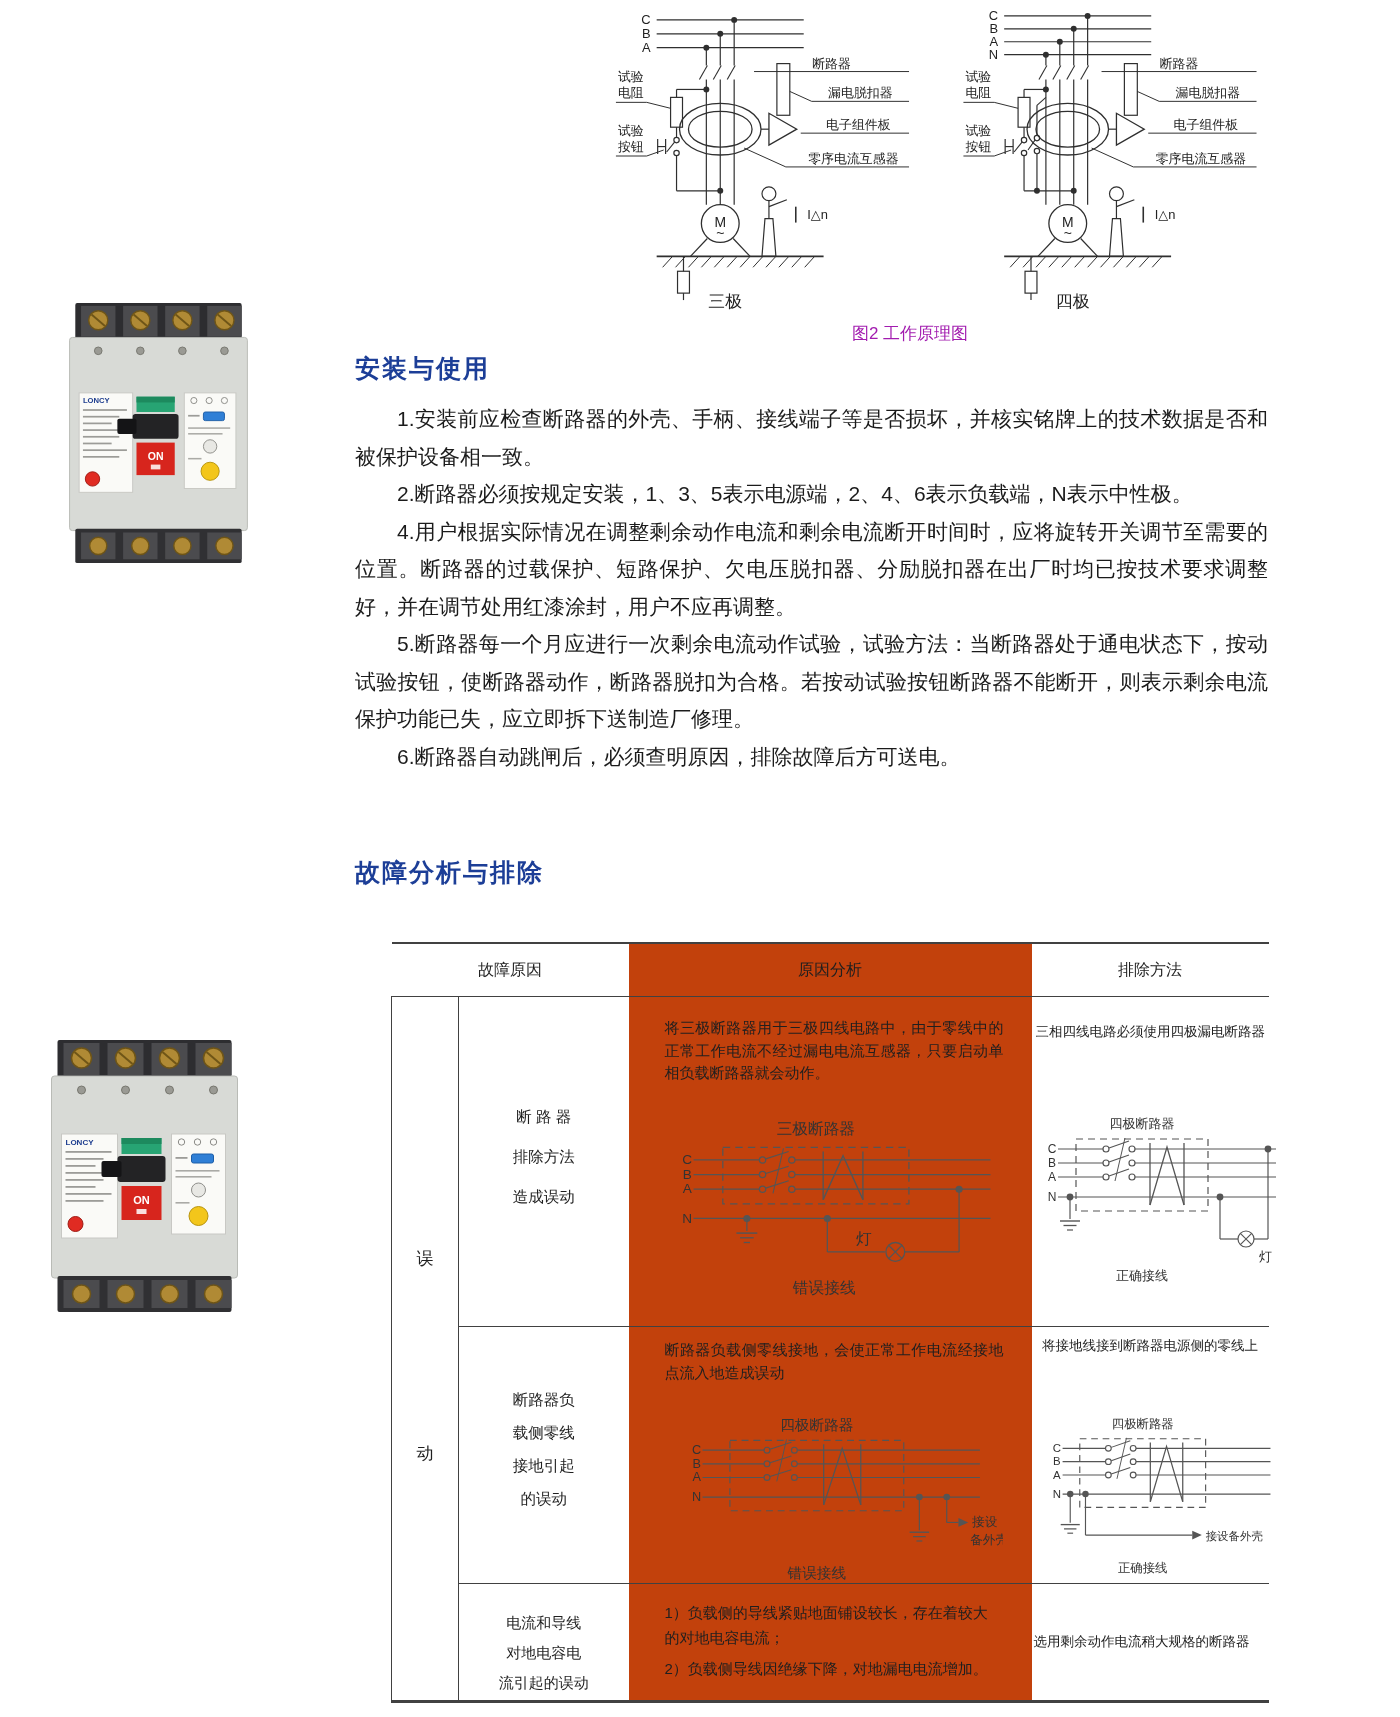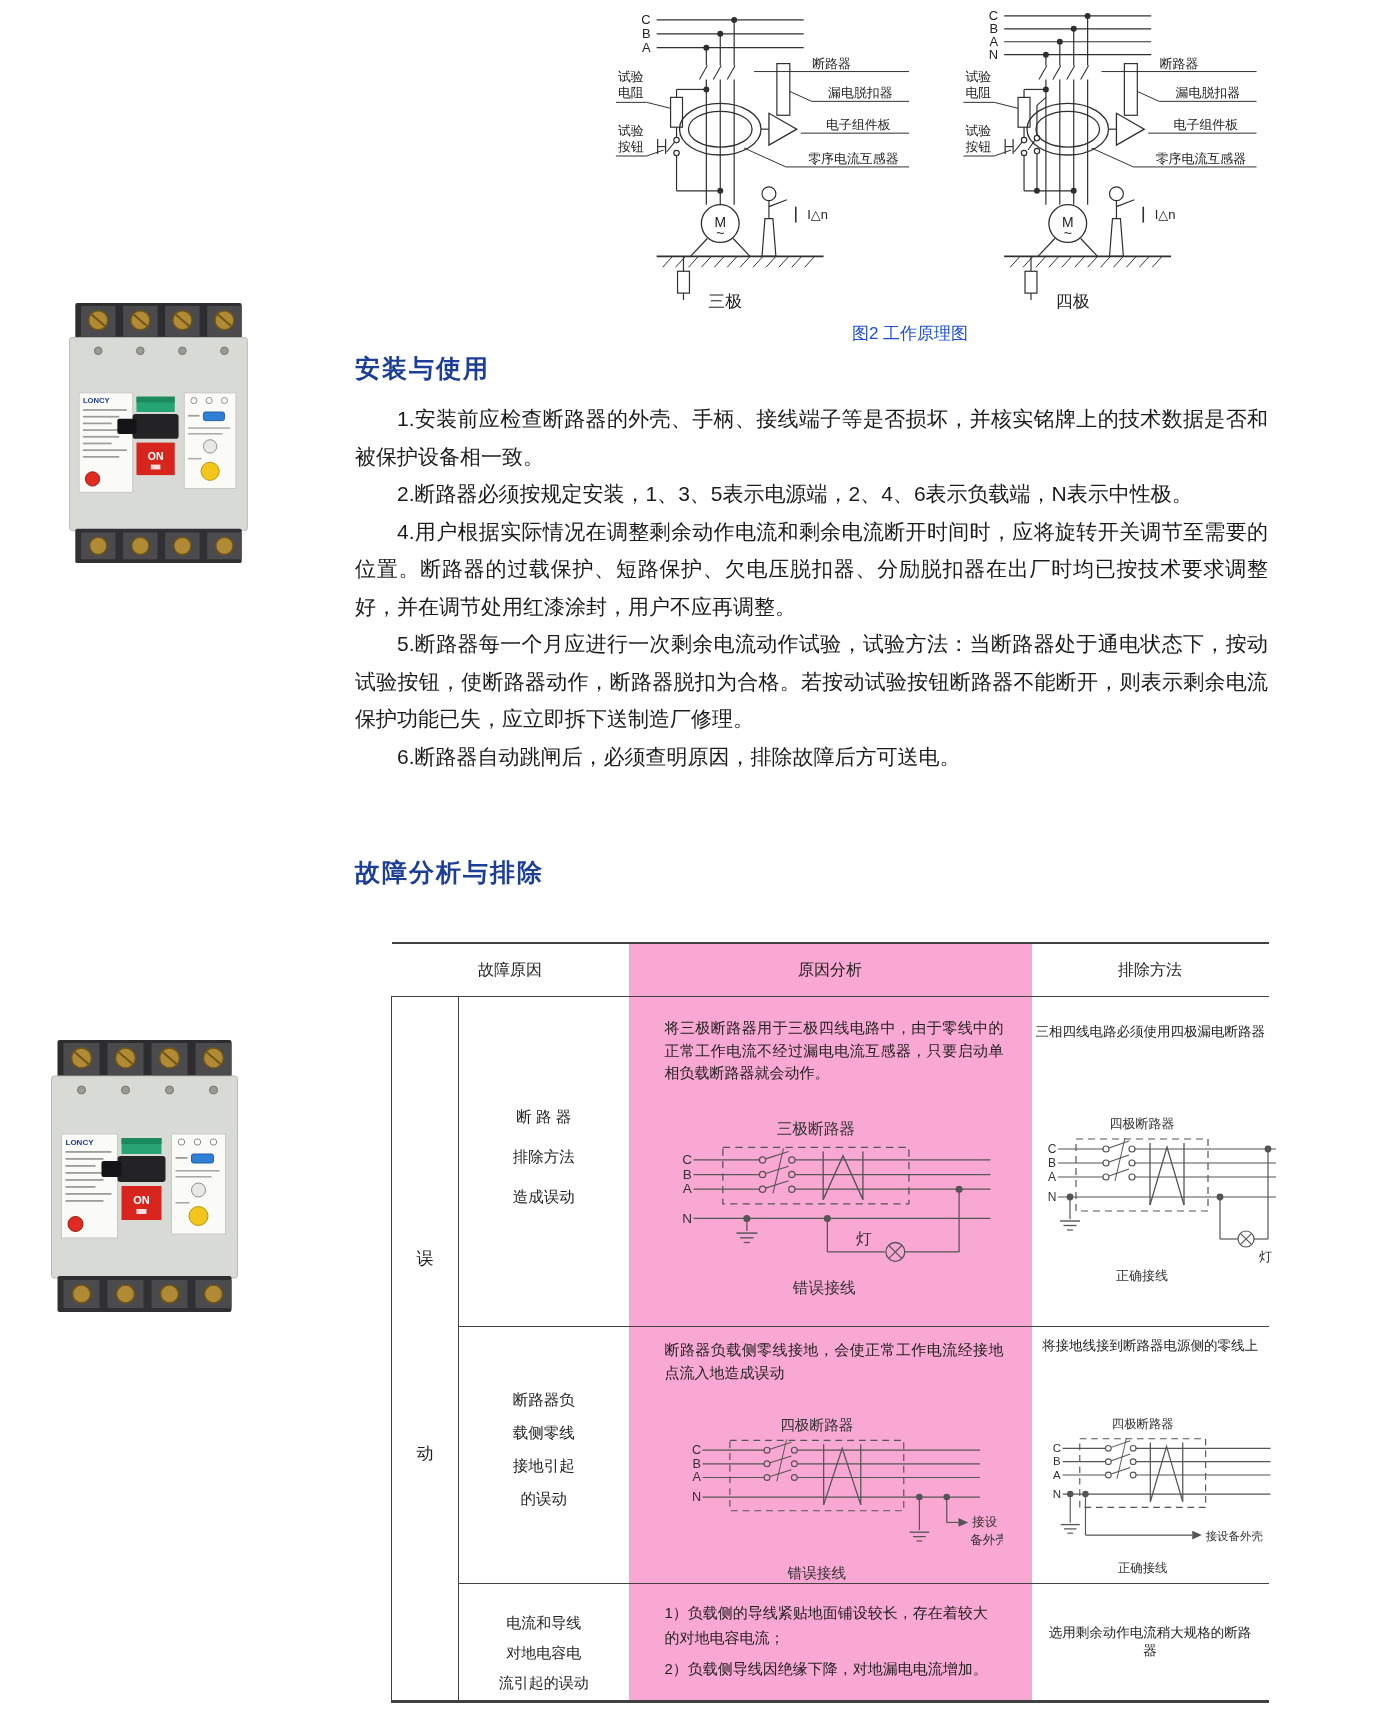--- a/index.html
+++ b/index.html
@@ -2,53 +2,53 @@
 <html><head>
 <meta charset="utf-8">
 <style>
   html,body{margin:0;padding:0;}
   body{width:1400px;height:1717px;position:relative;background:#ffffff;
        font-family:"Liberation Sans","DejaVu Sans",sans-serif;color:#222;}
   .abs{position:absolute;}
   svg{font-family:"Liberation Sans","DejaVu Sans",sans-serif;}
   #figL{left:570px;top:2px;width:380px;height:310px;}
   #figR{left:915px;top:2px;width:385px;height:310px;}
-  #figcap{left:560px;top:322px;width:700px;text-align:center;font-size:17px;color:#1d4ed8;}
+  #figcap{left:560px;top:322px;width:700px;text-align:center;font-size:17px;color:#a21caf;}
   #photo1{left:60px;top:300px;width:196px;height:268px;}
   #photo2{left:36px;top:1038px;width:216px;height:278px;}
   .section-h{font-size:25px;font-weight:bold;color:#1c3e97;letter-spacing:2px;margin:0;}
   #install-h{left:355px;top:352px;}
   #install-ps{left:355px;top:400px;width:913px;}
   #install-ps p{margin:0;font-size:21px;line-height:37.5px;text-align:justify;text-indent:2em;color:#1b1b1b;}
   #fault-h{left:355px;top:856px;}
   .fault-table{position:absolute;left:391px;top:942px;width:877px;border-collapse:collapse;
                table-layout:fixed;border-bottom:3px solid #414141;}
   .fault-table th{border-top:2.5px solid #414141;border-bottom:1.5px solid #414141;
                   font-weight:normal;font-size:16px;color:#1f1f1f;height:50px;}
   .fault-table td{border-bottom:1.5px solid #414141;vertical-align:top;padding:0;}
   .fault-table tr.last td{border-bottom:none;}
-  .blue{background:#f9a8d4;}
+  .blue{background:#c2410c;}
   .spancol{border-left:1.5px solid #414141;border-right:1.5px solid #414141;position:relative;}
   .sl{position:absolute;width:100%;text-align:center;font-size:17px;color:#1f1f1f;}
   .sl1{top:250px;} .sl2{top:445px;}
   .tline{text-align:center;color:#1f1f1f;}
   .reason1{padding-top:100px;} .reason1 .tline{line-height:40px;font-size:15.5px;}
   .reason2{padding-top:56px;}  .reason2 .tline{line-height:33px;font-size:15.5px;}
   .reason3{padding-top:24px;}  .reason3 .tline{line-height:30px;font-size:15px;}
   .atext{margin:20px 28px 0 36px;font-size:15px;line-height:22.5px;text-align:justify;color:#1f1f1f;}
   .atext2{margin-top:12px;}
   .diagA{width:345px;height:180px;margin:33px auto 0;}
   .diagA2{width:345px;height:168px;margin:31px auto 0;}
   .rtext{margin:26px 4px 0;text-align:center;font-size:13.5px;color:#1f1f1f;white-space:nowrap;overflow:hidden;}
   .rtext2{margin-top:10px;}
   .diagR{width:250px;height:172px;margin:72px auto 0;}
   .diagR2{width:250px;height:164px;margin:59px auto 0;}
   .alist{margin:16px 30px 0 36px;}
   .alist .tline{font-size:15px;line-height:25px;text-align:left;margin-bottom:6px;}
-  td.remedy3{vertical-align:middle;text-align:center;font-size:13.5px;padding:0 12px;color:#1f1f1f;}
+  td.remedy3{vertical-align:middle;text-align:left;font-size:13.5px;padding:0 2px;color:#1f1f1f;}
 </style>
 </head>
 <body>
 
 <div class="abs" id="figL"><svg viewBox="0 0 380 312" width="100%" height="100%" preserveAspectRatio="xMidYMid meet">
       <line x1="86" y1="18" x2="234" y2="18" stroke="#2f2f2f" stroke-width="1.2"></line>
       <text x="80" y="22" font-size="13" fill="#222" text-anchor="end">C</text>
       <circle cx="164" cy="18" r="3" fill="#2f2f2f"></circle>
       <line x1="164" y1="18" x2="164" y2="64" stroke="#2f2f2f" stroke-width="1.2"></line>
       <line x1="165" y1="64" x2="157" y2="78" stroke="#2f2f2f" stroke-width="1.1"></line>

